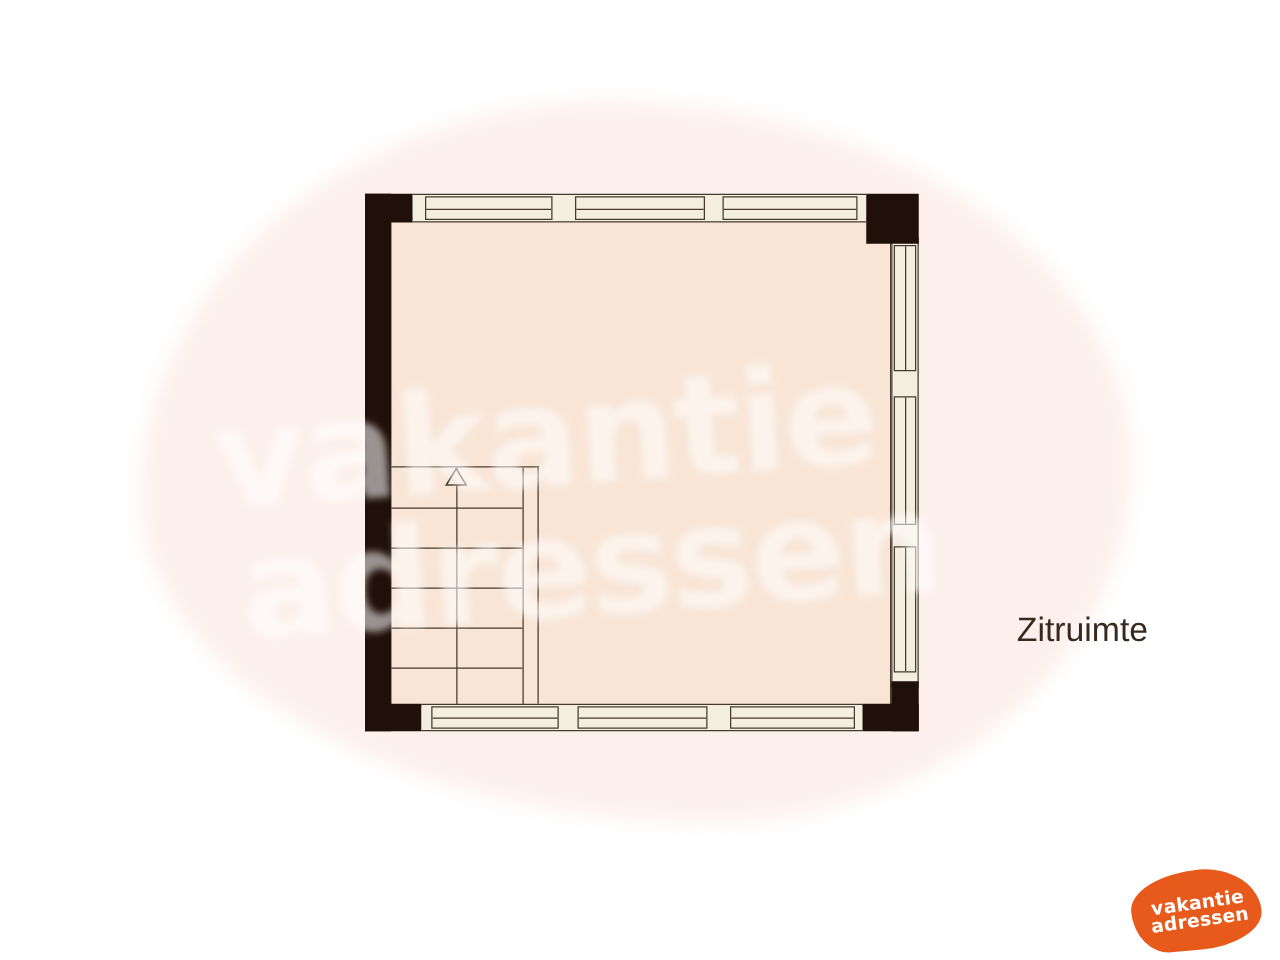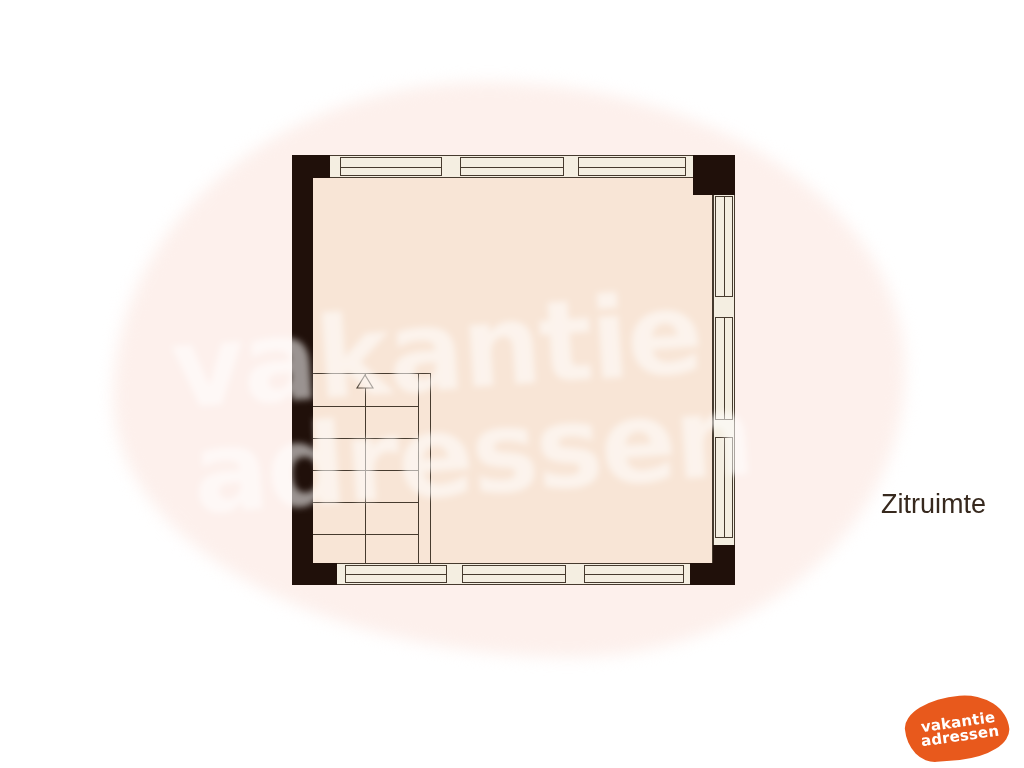--- a/index.html
+++ b/index.html
@@ -66,21 +66,21 @@
   .stairs{position:absolute;left:21px;top:218px;width:118px;height:190px;
     border-top:1px solid var(--line);border-right:1px solid var(--line);}
   .stairs .tread{position:absolute;left:0;width:105px;height:1px;background:var(--line);}
   .t1{top:32px;}.t2{top:64px;}.t3{top:96px;}.t4{top:128px;}.t5{top:160px;}
   .stairs .vline{position:absolute;top:0;width:1px;height:190px;background:var(--line);}
   .vcenter{left:52px;}.vright{left:105px;}
   .stairs svg{position:absolute;left:43px;top:0;}
 
   
   .room-label{position:absolute;left:454px;top:334px;width:240px;
-    text-align:right;font-family:"Liberation Sans", sans-serif;
+    text-align:center;font-family:"Liberation Sans", sans-serif;
     font-size:27px;line-height:30px;color:var(--label-text);}
 
   
   .watermark{position:absolute;left:168px;top:316px;width:640px;
     transform:rotate(-4deg);transform-origin:left top;
     font-weight:bold;color:rgba(255,255,255,0.55);
     filter:blur(3px);pointer-events:none;}
   .watermark .wm-line{font-size:112px;line-height:106px;letter-spacing:-2px;
     white-space:nowrap;}
   .watermark .wm-line.second{margin-left:14px;}

